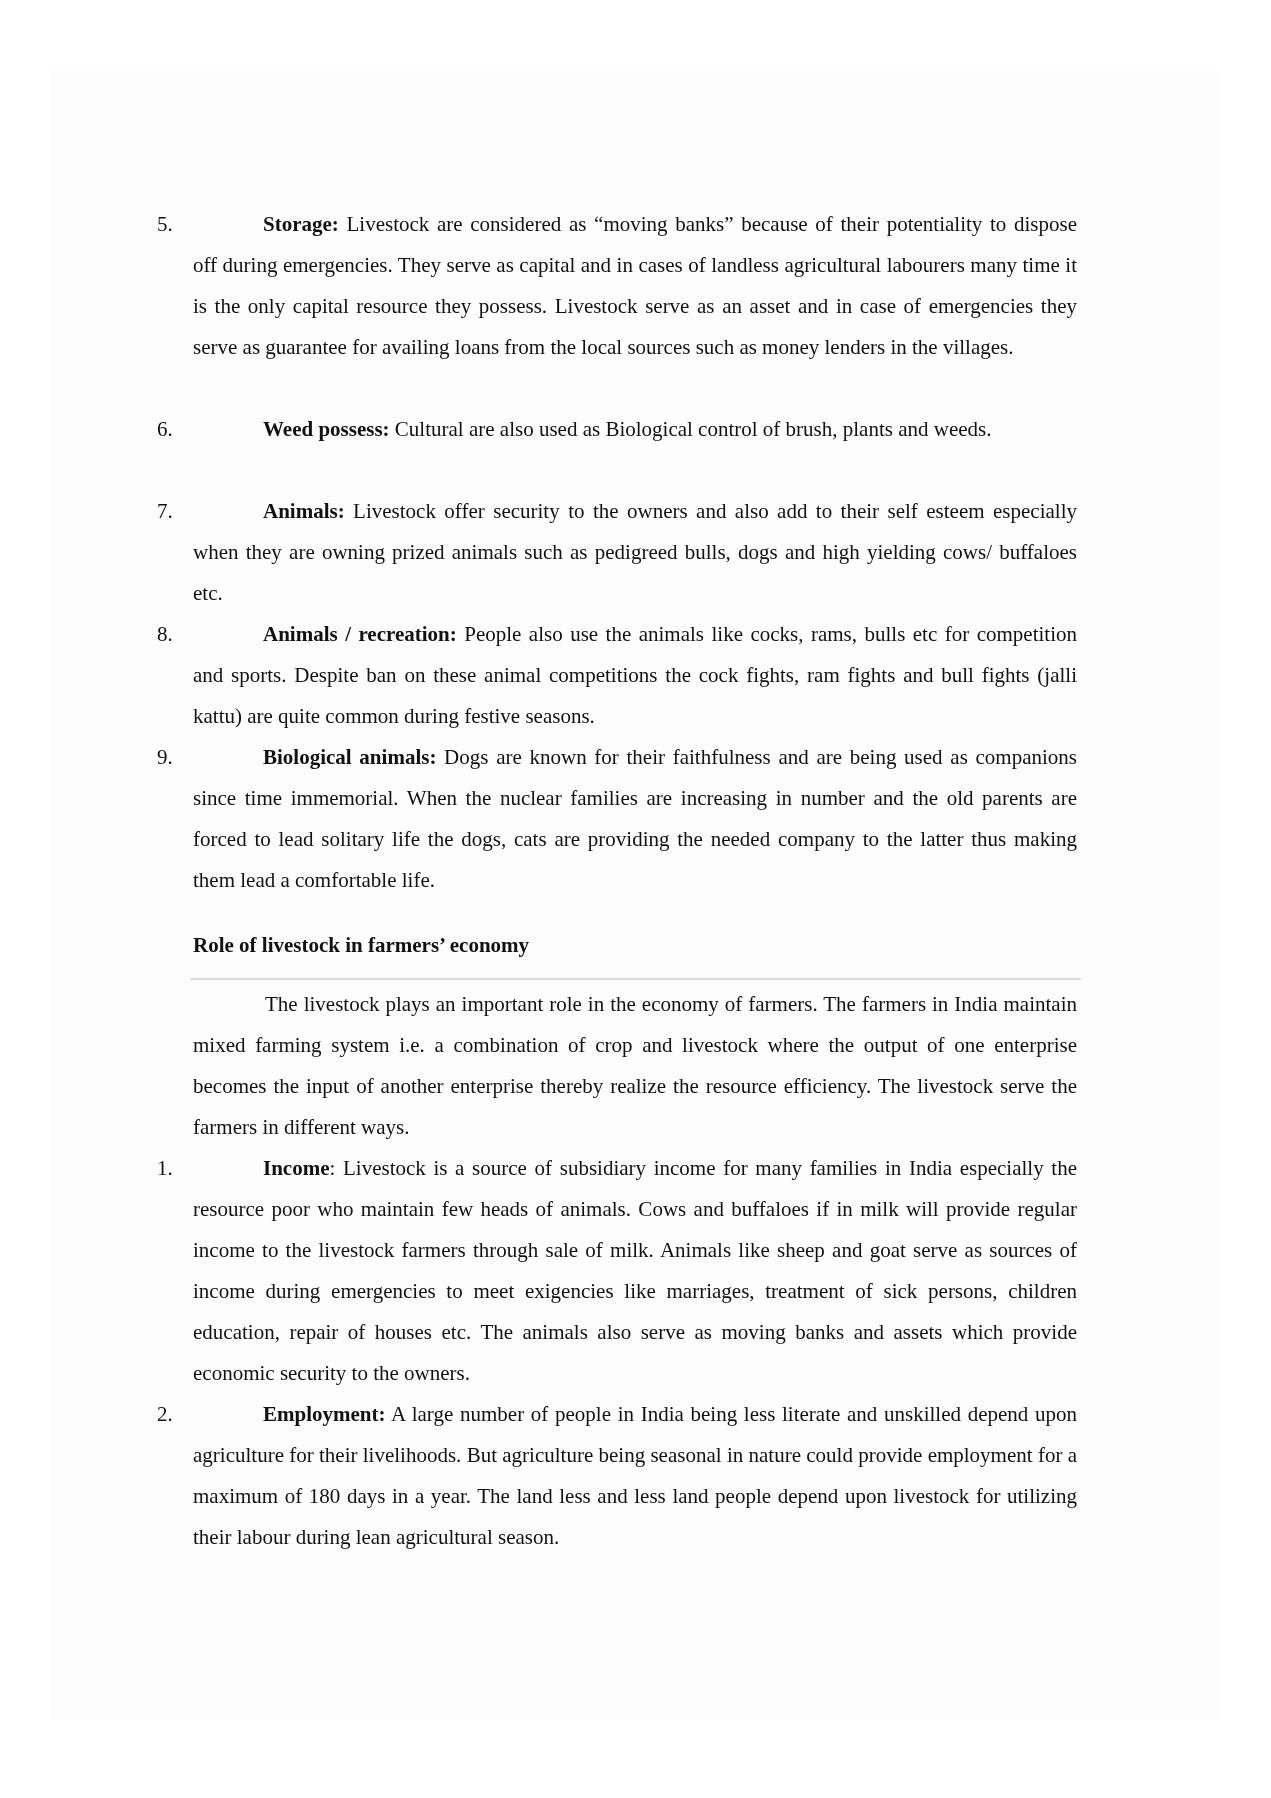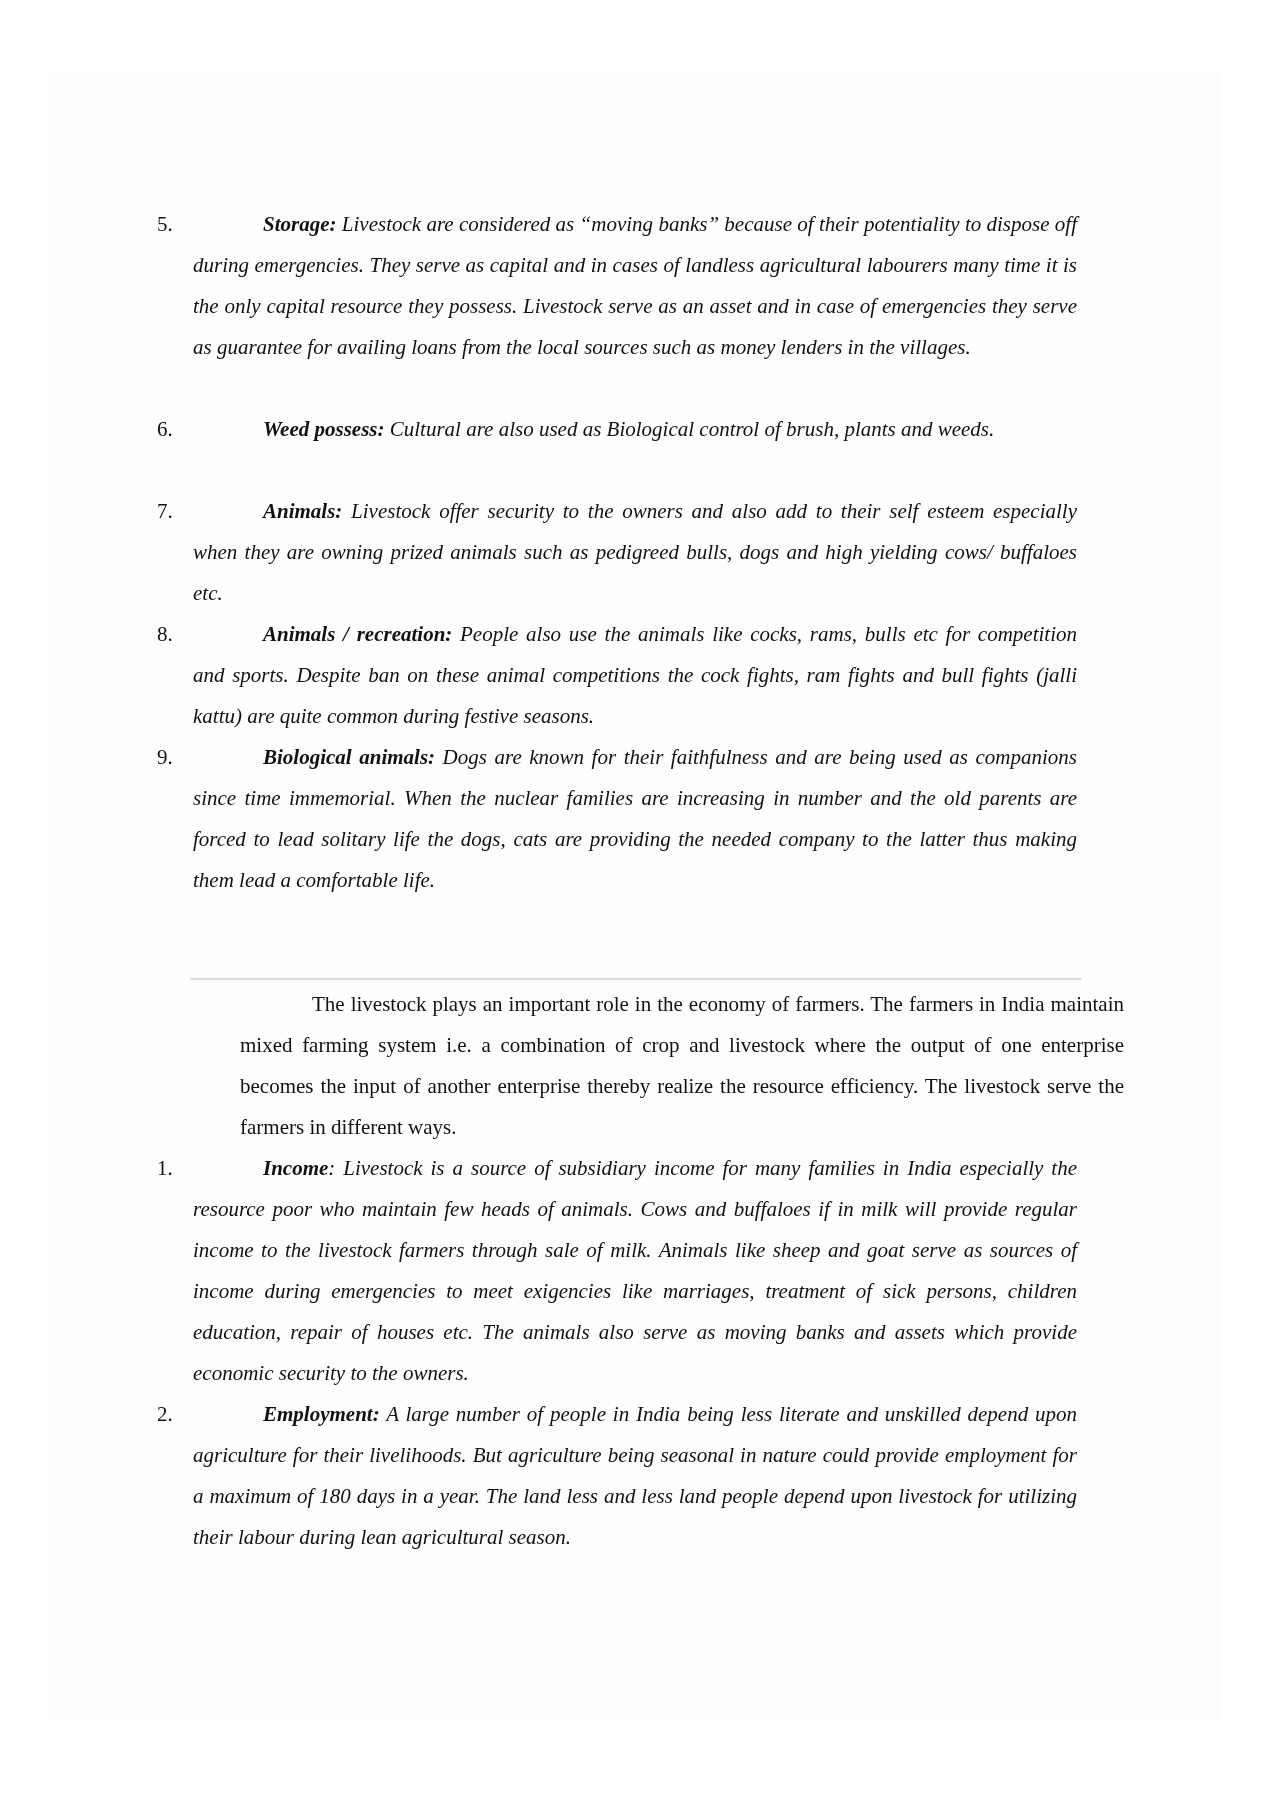--- a/index.html
+++ b/index.html
@@ -42,21 +42,20 @@
     .item .num {
       position: absolute;
       left: 0;
       top: 0;
     }
     .item .body {
       display: block;
       margin-left: 36px;
       text-indent: 70px;
       text-align: justify;
-      font-style: italic;
     }
     .item .term {
       font-weight: bold;
     }
     .heading {
       position: absolute;
       left: 193px;
       top: 930px;
       font-size: 21px;
       font-weight: bold;
@@ -105,24 +104,25 @@
   <div class="item" style="top:614px;">
     <span class="num">8.</span>
     <span class="body"><span class="term">Animals / recreation:</span><span> People also use the animals like cocks, rams, bulls etc for competition and sports. Despite ban on these animal competitions the cock fights, ram fights and bull fights (jalli kattu) are quite common during festive seasons.</span></span>
   </div>
 
   <div class="item" style="top:737px;">
     <span class="num">9.</span>
     <span class="body"><span class="term">Biological animals:</span><span> Dogs are known for their faithfulness and are being used as companions since time immemorial. When the nuclear families are increasing in number and the old parents are forced to lead solitary life the dogs, cats are providing the needed company to the latter thus making them lead a comfortable life.</span></span>
   </div>
 
+  <div class="heading">Role of livestock in farmers’ economy</div>
 
   <div class="rule"></div>
 
-  <div class="para" style="top:984px;margin-left:47px;">The livestock plays an important role in the economy of farmers. The farmers in India maintain mixed farming system i.e. a combination of crop and livestock where the output of one enterprise becomes the input of another enterprise thereby realize the resource efficiency. The livestock serve the farmers in different ways.</div>
+  <div class="para" style="top:984px;">The livestock plays an important role in the economy of farmers. The farmers in India maintain mixed farming system i.e. a combination of crop and livestock where the output of one enterprise becomes the input of another enterprise thereby realize the resource efficiency. The livestock serve the farmers in different ways.</div>
 
   <div class="item" style="top:1148px;">
     <span class="num">1.</span>
     <span class="body"><span class="term">Income</span><span>: Livestock is a source of subsidiary income for many families in India especially the resource poor who maintain few heads of animals. Cows and buffaloes if in milk will provide regular income to the livestock farmers through sale of milk. Animals like sheep and goat serve as sources of income during emergencies to meet exigencies like marriages, treatment of sick persons, children education, repair of houses etc. The animals also serve as moving banks and assets which provide economic security to the owners.</span></span>
   </div>
 
   <div class="item" style="top:1394px;">
     <span class="num">2.</span>
     <span class="body"><span class="term">Employment:</span><span> A large number of people in India being less literate and unskilled depend upon agriculture for their livelihoods. But agriculture being seasonal in nature could provide employment for a maximum of 180 days in a year. The land less and less land people depend upon livestock for utilizing their labour during lean agricultural season.</span></span>
   </div>

